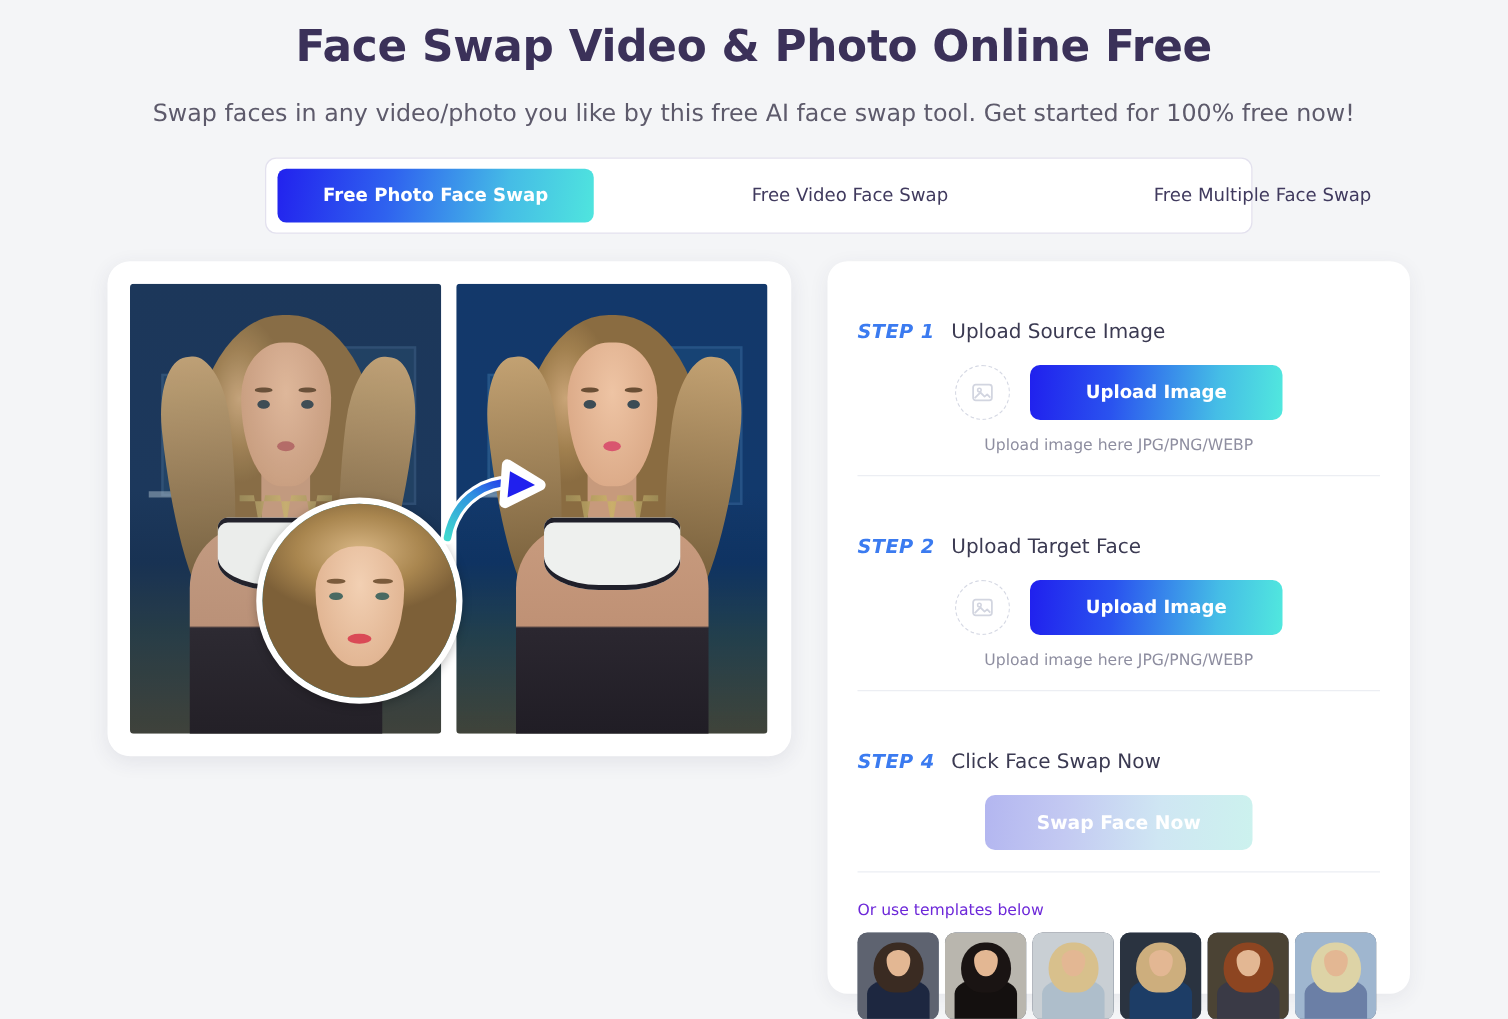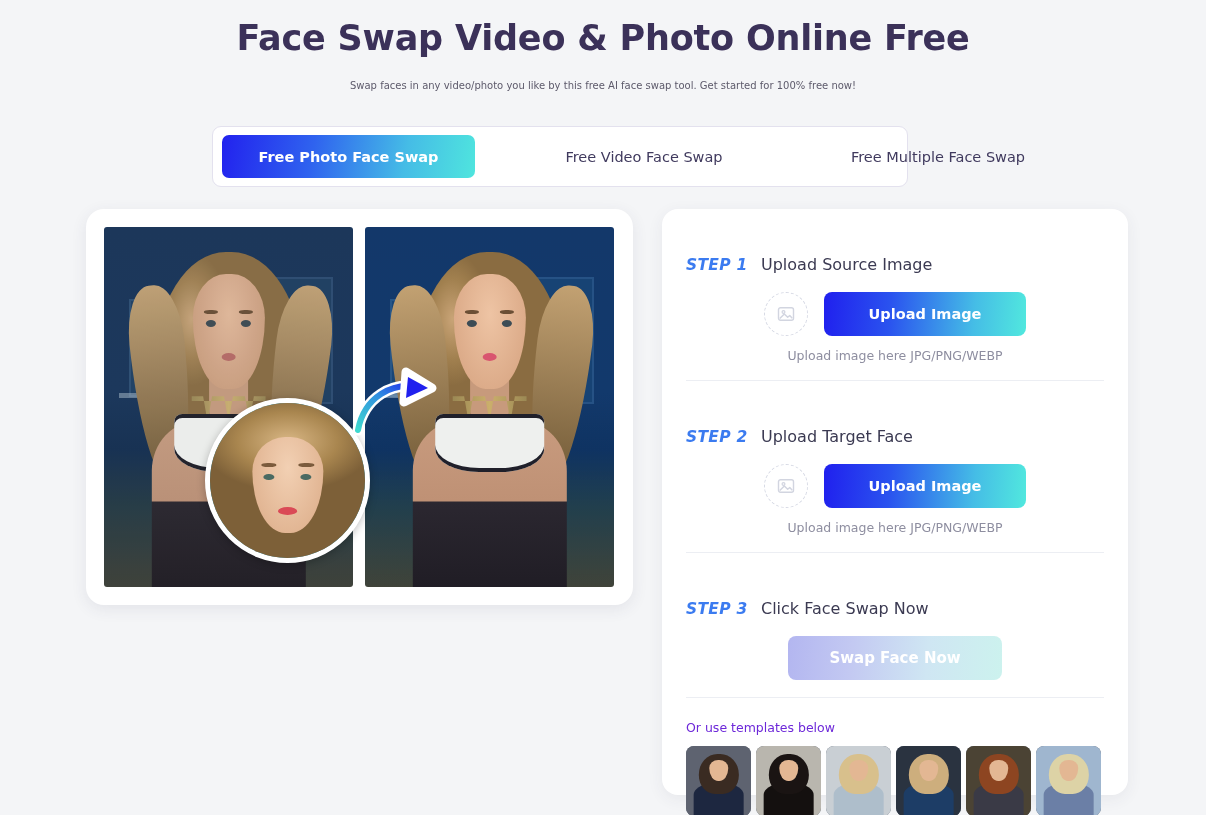--- a/index.html
+++ b/index.html
@@ -14,32 +14,33 @@
   
   .hero-title {
     position: absolute; left: 0; top: 18px; width: 1206px;
     text-align: center;
     font-size: 35px; font-weight: bold; color: #3b3159;
     letter-spacing: -0.2px;
   }
   .hero-sub {
     position: absolute; left: 0; top: 80px; width: 1206px;
     text-align: center;
-    font-size: 10px; color: #5d5a6b; font-weight: 400;
+    font-size: 19px; color: #5d5a6b; font-weight: 400;
   }
 
   
   .tabs {
     position: absolute; left: 212px; top: 126px;
-    width: 696px; height: 61px;
+    width: 790px; height: 61px;
     background: #ffffff;
     border: 1px solid #e3e1ee;
     border-radius: 9px;
     display: flex; align-items: center;
     padding: 0 9px;
+    gap: 36px;
   }
   .tab {
     height: 43px; border-radius: 7px;
     display: flex; align-items: center; justify-content: center;
     font-size: 14.5px; font-weight: bold;
     color: #403a5e; cursor: pointer;
     flex: 0 0 auto;
   }
   .tab.active {
     width: 253px;
@@ -373,21 +374,21 @@
           </svg>
         </div>
         <button class="upload-btn">Upload Image</button>
       </div>
       <div class="hint">Upload image here JPG/PNG/WEBP</div>
       <div class="divider"></div>
     </div>
 
     <div class="step">
       <div class="step-head">
-        <span class="step-no">STEP 3</span>
+        <span class="step-no">STEP 4</span>
         <span class="step-title">Click Face Swap Now</span>
       </div>
       <button class="swap-btn">Swap Face Now</button>
       <div class="divider"></div>
     </div>
 
     <div class="templates-label">Or use templates below</div>
     <div class="thumbs">
       <div class="thumb">
           <div class="t-bg" style="background: rgb(94, 99, 112);"></div>

